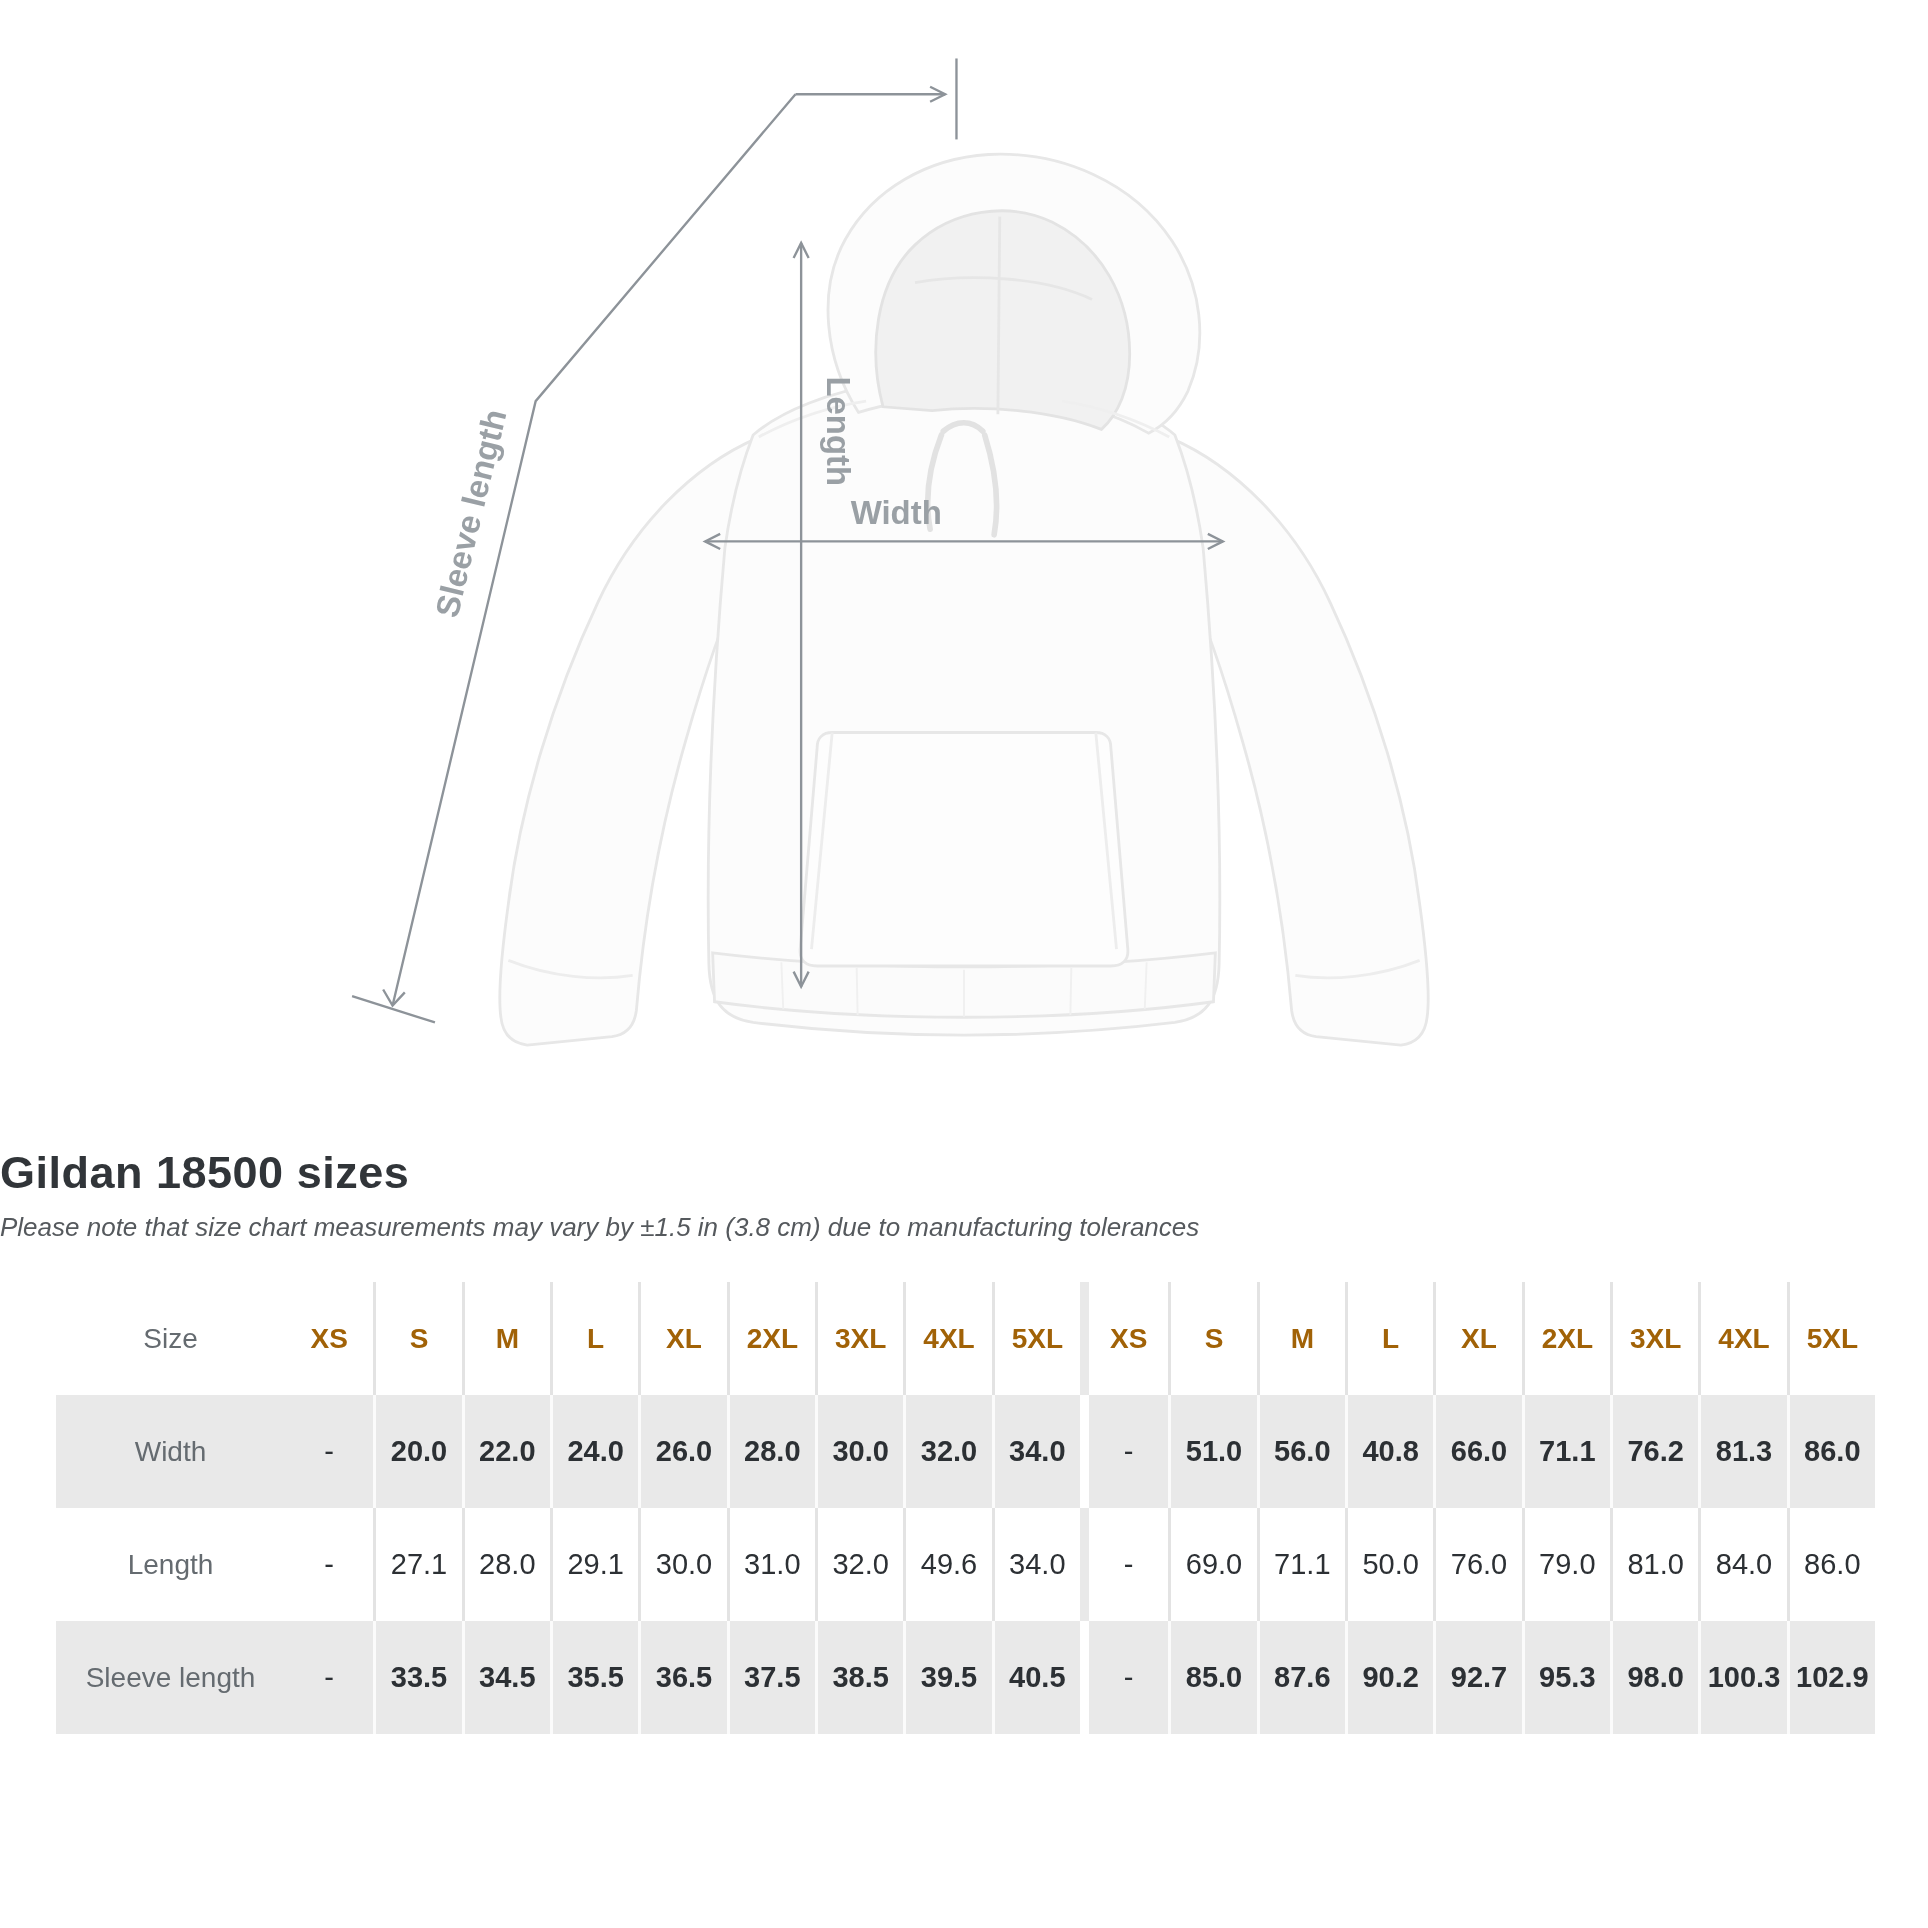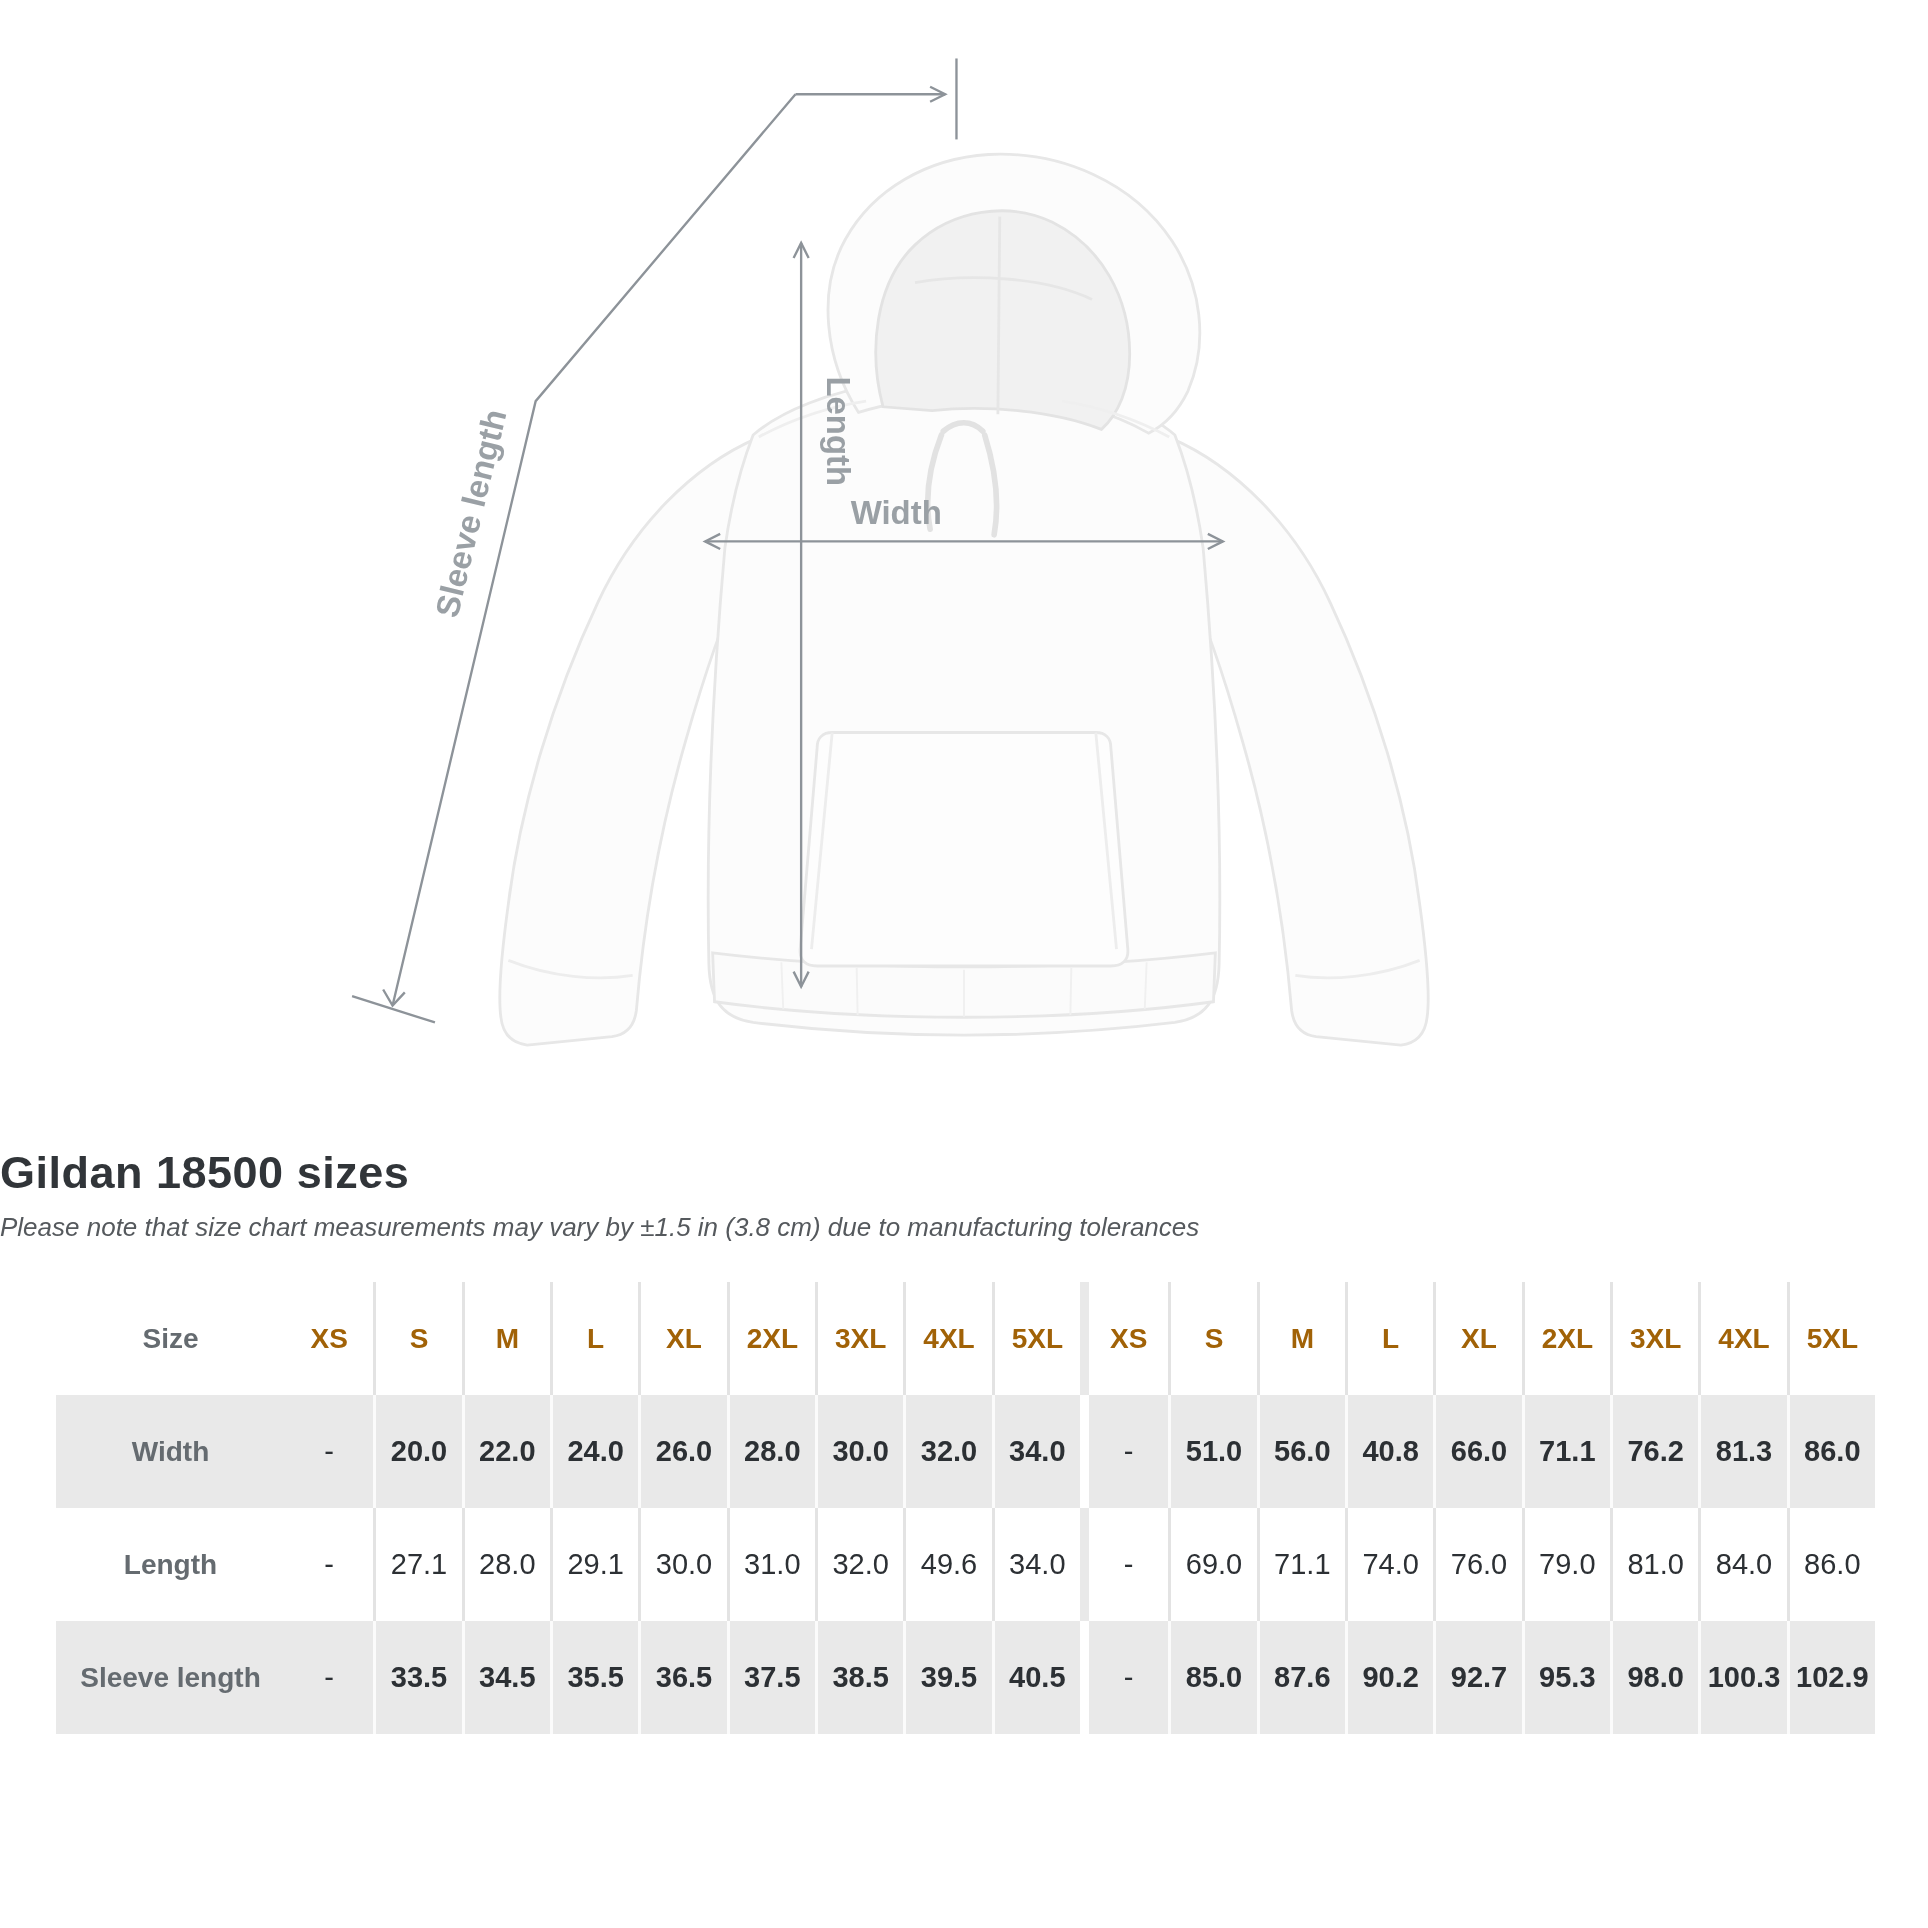--- a/index.html
+++ b/index.html
@@ -21,21 +21,21 @@
   .trow.units{height:137px;background:#e9e9e9;}
   .trow.r-head{height:113px;background:#ffffff;}
   .trow.r-gray{height:113px;background:#e9e9e9;}
   .trow.r-white{height:113px;background:#ffffff;}
   .cell{display:flex;align-items:center;justify-content:center;box-sizing:border-box;}
   .unit-cell{grid-column:span 10;flex-direction:column;justify-content:center;}
   .unit-cell.metric{grid-column:span 9;}
   .unit-name{font-size:35px;font-weight:bold;font-style:italic;color:#5e646a;}
   .unit-sub{font-size:25.4px;font-style:italic;color:#6c7176;margin-top:9.4px;}
   .hdr{font-size:28px;font-weight:bold;color:#a16207;}
-  .rowlab{font-size:28px;font-weight:bold;color:#656b70;}
+  .rowlab{font-size:28px;font-weight:normal;color:#656b70;}
   .val{font-size:29px;color:#2c3034;}
   
   .r-head .sep,.r-white .sep{border-left:3.8px solid #e3e3e3;}
   .r-gray .sep{border-left:3.8px solid #fbfbfb;font-weight:bold;}
   .r-head .sepw,.r-white .sepw{border-left:9.4px solid #e9e9e9;}
   .r-gray .sepw{border-left:9.4px solid #ffffff;}
 </style>
 </head>
 <body>
 
@@ -163,21 +163,21 @@
     <div class="cell val sep">28.0</div>
     <div class="cell val sep">29.1</div>
     <div class="cell val sep">30.0</div>
     <div class="cell val sep">31.0</div>
     <div class="cell val sep">32.0</div>
     <div class="cell val sep">49.6</div>
     <div class="cell val sep">34.0</div>
     <div class="cell val sepw">-</div>
     <div class="cell val sep">69.0</div>
     <div class="cell val sep">71.1</div>
-    <div class="cell val sep">74.0</div>
+    <div class="cell val sep">50.0</div>
     <div class="cell val sep">76.0</div>
     <div class="cell val sep">79.0</div>
     <div class="cell val sep">81.0</div>
     <div class="cell val sep">84.0</div>
     <div class="cell val sep">86.0</div>
   </div>
 
   <div class="trow r-gray">
     <div class="cell rowlab">Sleeve length</div>
     <div class="cell val">-</div>

